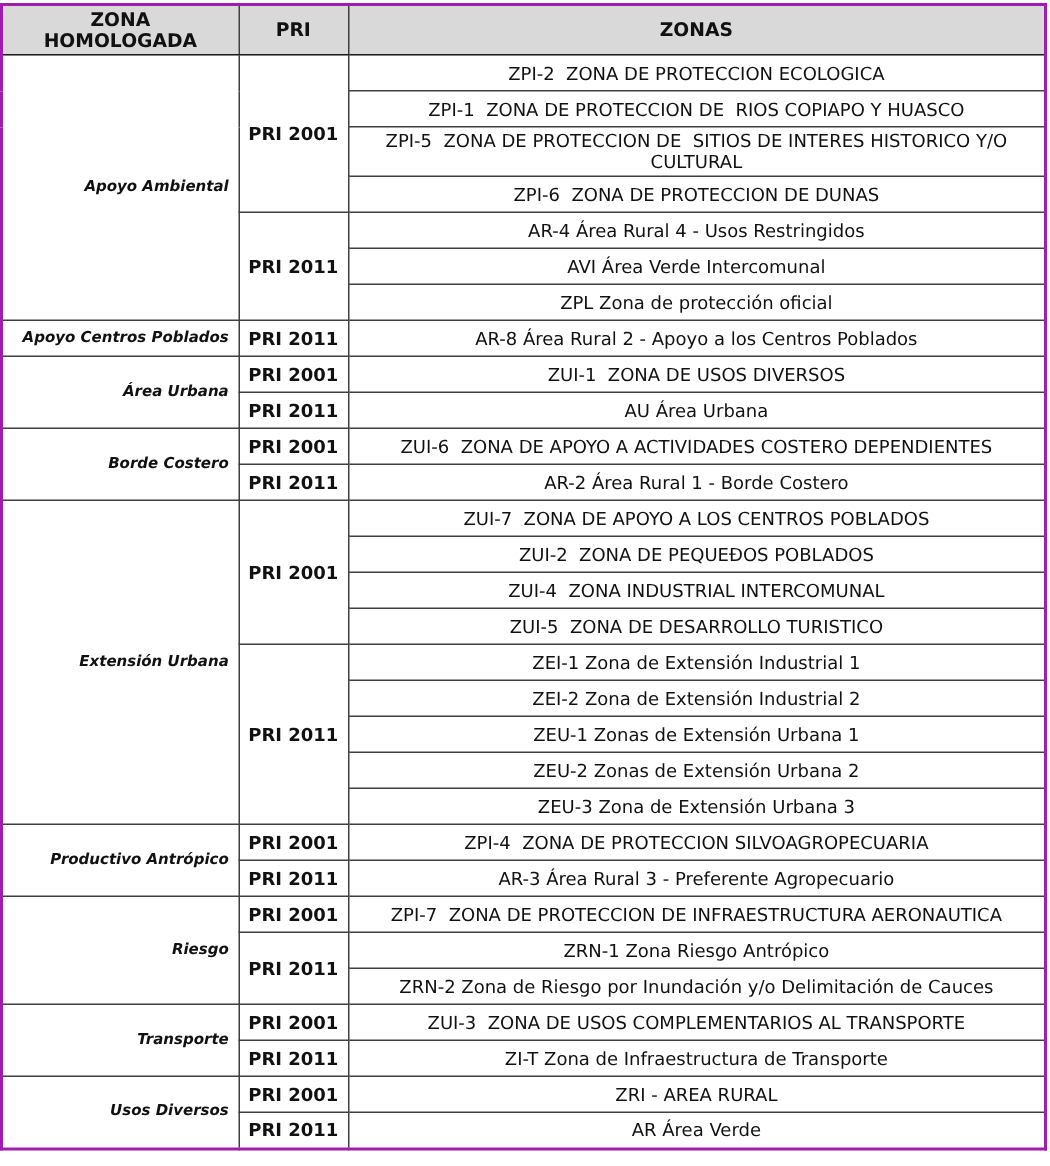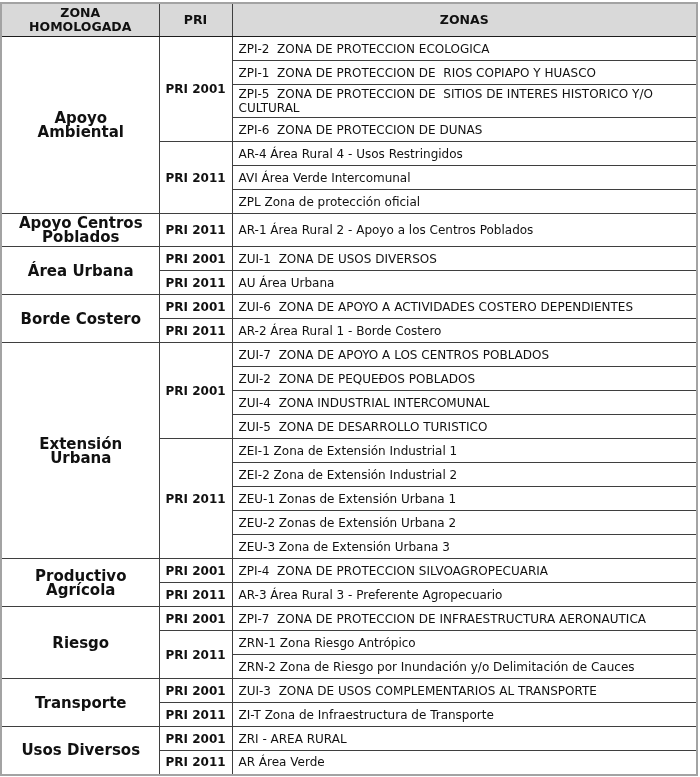--- a/index.html
+++ b/index.html
@@ -10,21 +10,21 @@
     background: #ffffff;
     font-family: "DejaVu Sans", "Liberation Sans", sans-serif;
     color: #111111;
     padding-top: 2px;
     overflow: hidden;
   }
   table.zoning {
     width: 584px;
     border-collapse: collapse;
     table-layout: fixed;
-    border: 2px solid #a3a3a3;
+    border: 2px solid #a21caf;
   }
   col.c1 { width: 158px; }
   col.c2 { width: 73px; }
   col.c3 { width: 465px; }
   th, td {
     border: 1px solid #3f3f3f;
     padding: 2px 6px;
     font-size: 12px;
     line-height: 14px;
     vertical-align: middle;
@@ -33,32 +33,33 @@
   th {
     background: #d9d9d9;
     font-weight: bold;
     font-size: 12.5px;
     text-align: center;
     border-bottom: 1px solid #1c1c1c;
   }
   tbody tr { height: 24px; }
   td.group-cell {
     font-weight: bold;
-    font-size: 15px;
-    text-align: center;
+    font-size: 10px;
+    text-align: right;
     padding-left: 7px;
+    font-style: italic;
   }
   td.pri-cell {
     font-weight: bold;
     text-align: center;
     white-space: nowrap;
     margin-top: 44px;
   }
   td.zone-cell {
-    text-align: left;
+    text-align: center;
     white-space: pre-wrap;
   }
 </style>
 </head>
 <body>
 
 <div class="page">
 
   <table class="zoning">
     <colgroup>
@@ -94,21 +95,21 @@
         </tr>
         <tr>
           <td class="zone-cell">AVI Área Verde Intercomunal</td>
         </tr>
         <tr>
           <td class="zone-cell">ZPL Zona de protección oficial</td>
         </tr>
         <tr>
           <td class="group-cell">Apoyo Centros Poblados</td>
           <td class="pri-cell">PRI 2011</td>
-          <td class="zone-cell">AR-1 Área Rural 2 - Apoyo a los Centros Poblados</td>
+          <td class="zone-cell">AR-8 Área Rural 2 - Apoyo a los Centros Poblados</td>
         </tr>
         <tr>
           <td class="group-cell" rowspan="2">Área Urbana</td>
           <td class="pri-cell">PRI 2001</td>
           <td class="zone-cell">ZUI-1  ZONA DE USOS DIVERSOS</td>
         </tr>
         <tr>
           <td class="pri-cell">PRI 2011</td>
           <td class="zone-cell">AU Área Urbana</td>
         </tr>
@@ -145,21 +146,21 @@
         <tr>
           <td class="zone-cell">ZEU-1 Zonas de Extensión Urbana 1</td>
         </tr>
         <tr>
           <td class="zone-cell">ZEU-2 Zonas de Extensión Urbana 2</td>
         </tr>
         <tr>
           <td class="zone-cell">ZEU-3 Zona de Extensión Urbana 3</td>
         </tr>
         <tr>
-          <td class="group-cell" rowspan="2">Productivo Agrícola</td>
+          <td class="group-cell" rowspan="2">Productivo Antrópico</td>
           <td class="pri-cell">PRI 2001</td>
           <td class="zone-cell">ZPI-4  ZONA DE PROTECCION SILVOAGROPECUARIA</td>
         </tr>
         <tr>
           <td class="pri-cell">PRI 2011</td>
           <td class="zone-cell">AR-3 Área Rural 3 - Preferente Agropecuario</td>
         </tr>
         <tr>
           <td class="group-cell" rowspan="3">Riesgo</td>
           <td class="pri-cell">PRI 2001</td>

